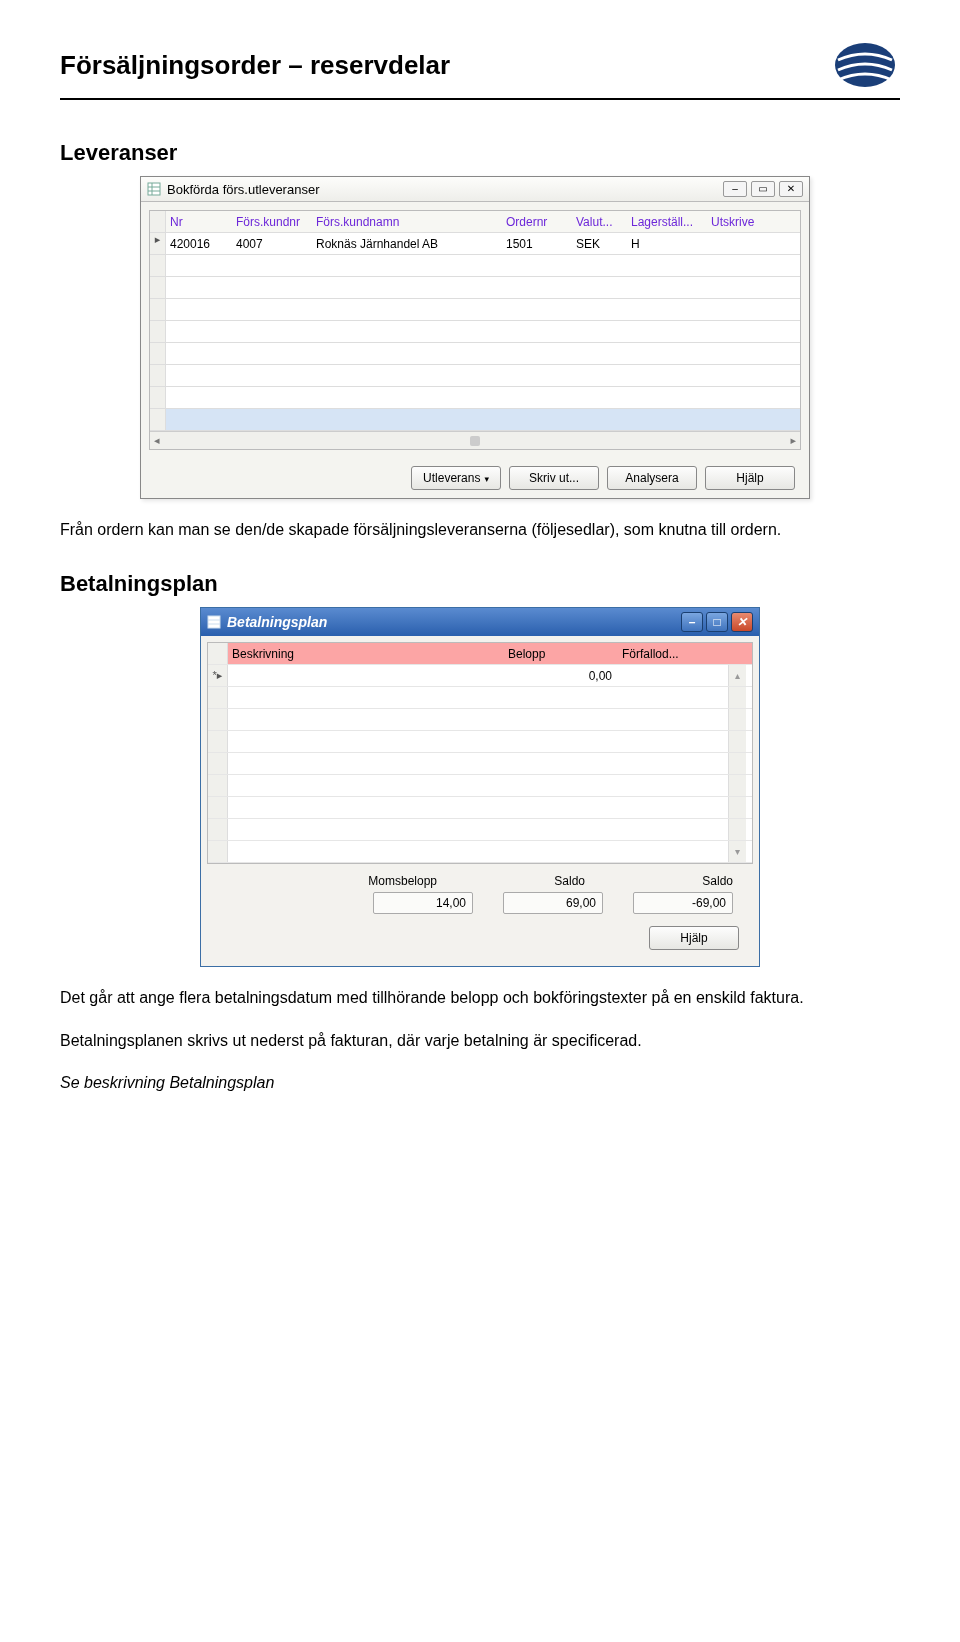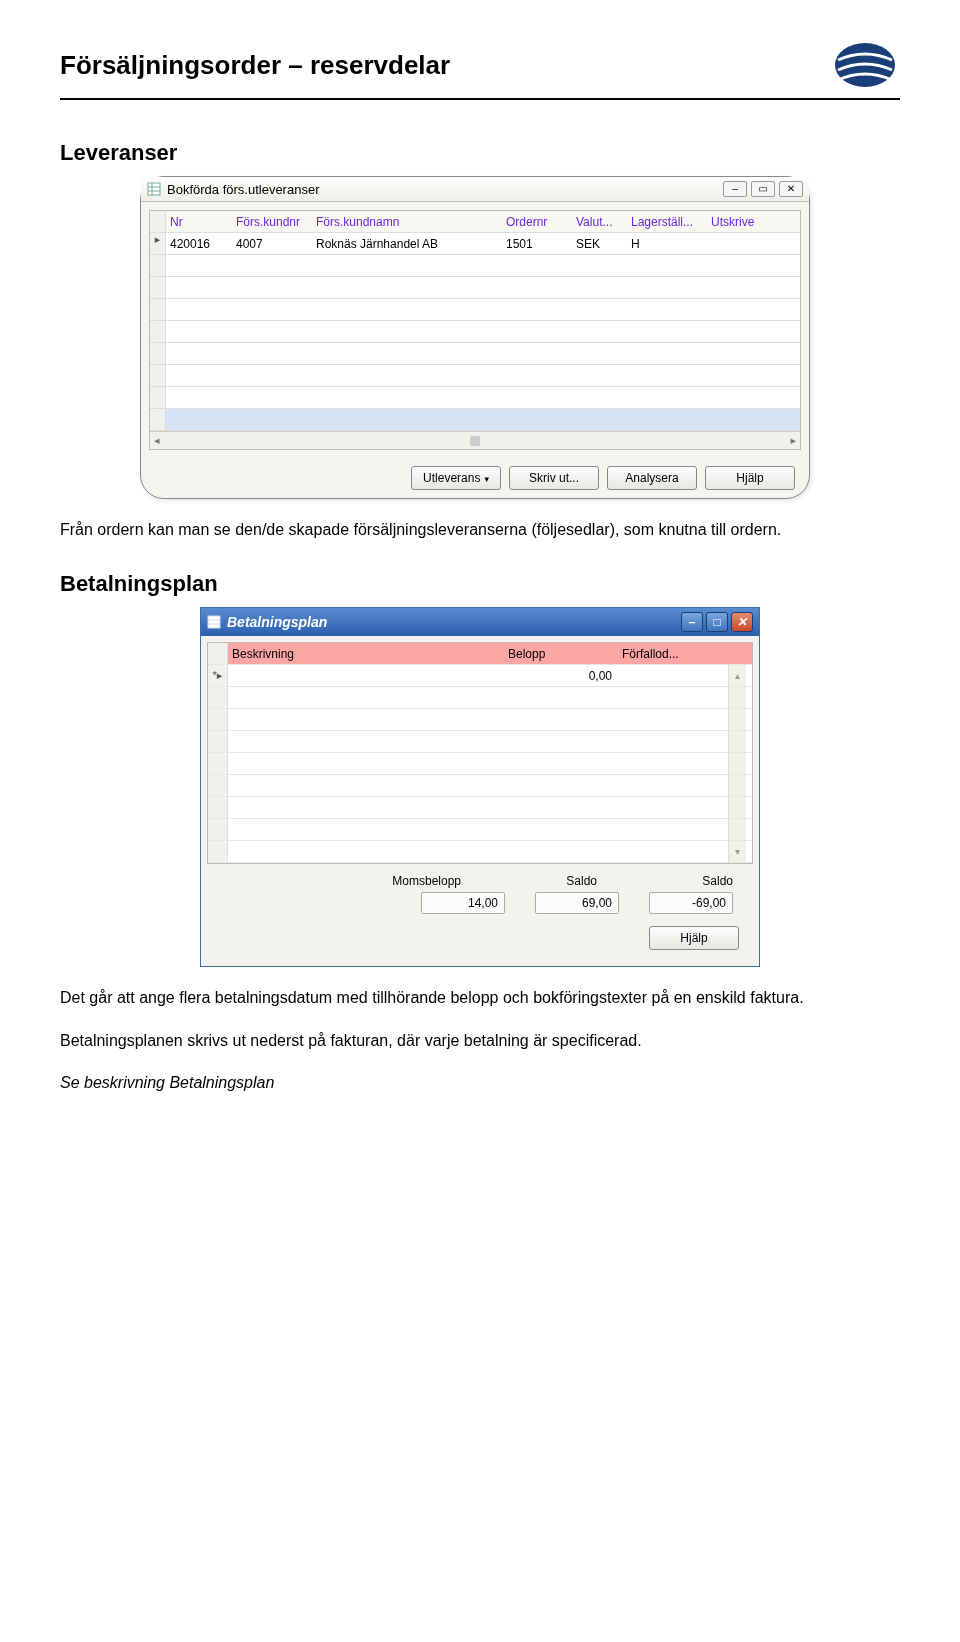--- a/index.html
+++ b/index.html
@@ -141,30 +141,30 @@
     align-items: center; border-bottom: 1px solid #e6e6e6;
   }
   .g2-head { background: #fca5a5; }
   .g2gut { width: 20px; border-right: 1px solid #ddd; background: #f0f0ec; height: 100%; display:flex; align-items:center; justify-content:center; font-size:11px; color:#555;}
   .c-besk { width: 280px; padding-left: 4px; }
   .c-belopp { width: 110px; text-align: right; padding-right: 6px; }
   .c-forfall { width: 110px; padding-left: 4px; }
   .g2scroll { width: 18px; background: #f0f0ec; border-left: 1px solid #ddd; display:flex; align-items:center; justify-content:center; font-size:10px; color:#999;}
   .g2-row .g2scroll { height: 100%; }
   .sum-row {
-    display: flex; justify-content: flex-end; gap: 36px;
+    display: flex; justify-content: flex-end; gap: 48px;
     padding: 10px 20px 4px 0; font-size: 12px;
   }
   .sum-col { width: 100px; text-align: right; }
   .sum-vals {
     display: flex; justify-content: flex-end; gap: 30px;
     padding: 0 20px 8px 0; font-size: 12px;
   }
   .sum-box {
-    width: 84px; height: 22px; border: 1px solid #aaa;
+    width: 100px; height: 22px; border: 1px solid #aaa;
     background: #fbfbf9; text-align: right; padding-right: 6px;
     line-height: 20px; border-radius: 2px;
   }
   .help-row { display: flex; justify-content: flex-end; padding: 4px 14px 10px 0; }
   .footer {
     display: flex; justify-content: space-between;
     font-size: 18px; margin-top: 60px;
     padding: 0 10px;
   }
 </style>
@@ -177,21 +177,21 @@
     <svg class="logo" viewBox="0 0 70 50">
       <ellipse cx="35" cy="25" rx="30" ry="22" fill="#1a3e78"></ellipse>
       <path d="M8 20 Q35 8 62 20" stroke="#fff" stroke-width="3" fill="none"></path>
       <path d="M8 30 Q35 18 62 30" stroke="#fff" stroke-width="3" fill="none"></path>
       <path d="M8 40 Q35 28 62 40" stroke="#fff" stroke-width="3" fill="none"></path>
     </svg>
   </div>
 
   <div class="section-title">Leveranser</div>
 
-  <div class="screenshot" style="width:670px;border-radius:24px;">
+  <div class="screenshot" style="width:670px;">
     <div class="win-titlebar">
       <div class="title-left">
         <svg class="win-ico" viewBox="0 0 14 14">
             <rect x="1" y="1" width="12" height="12" fill="#fff" stroke="#7a9"></rect>
             <line x1="1" y1="5" x2="13" y2="5" stroke="#7a9"></line>
             <line x1="1" y1="9" x2="13" y2="9" stroke="#7a9"></line>
             <line x1="5" y1="1" x2="5" y2="13" stroke="#7a9"></line>
           </svg>
         <span>Bokförda förs.utleveranser</span>
       </div>

